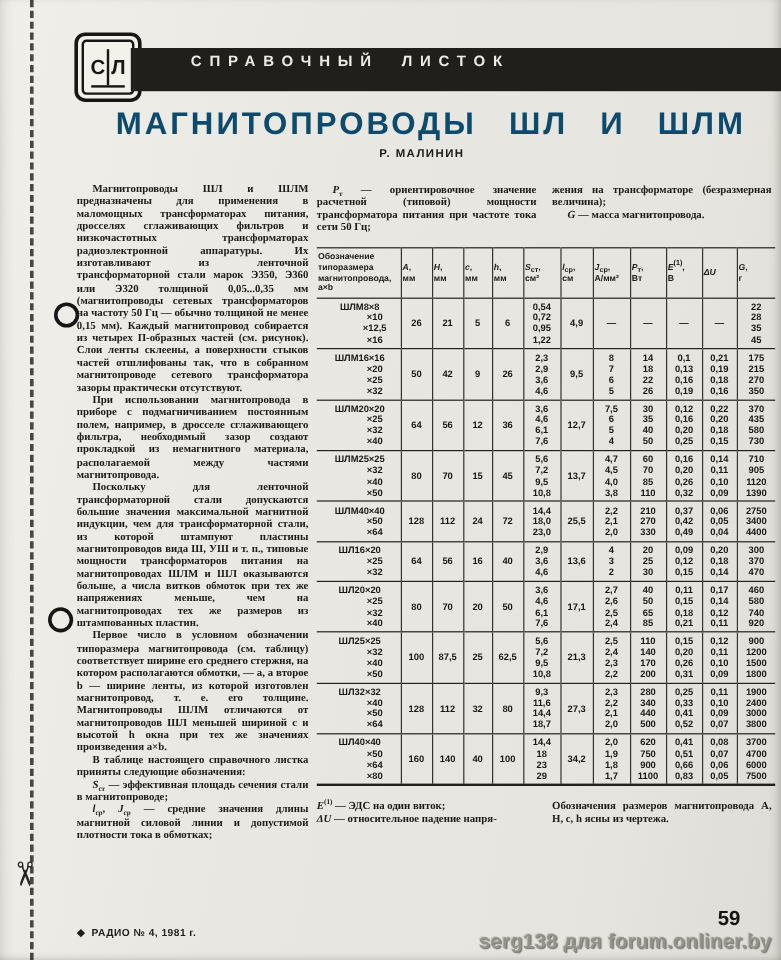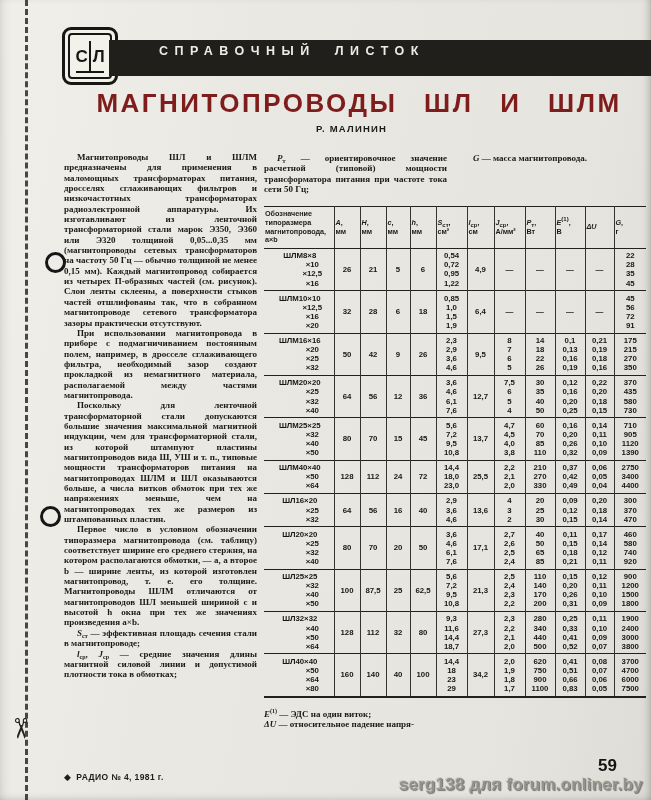--- a/index.html
+++ b/index.html
@@ -17,21 +17,21 @@
   .hole2{left:40px;top:506px;}
   
   .logo{position:absolute;left:62px;top:27px;width:50px;height:52px;border:3.5px solid #161614;border-radius:9px;background:#f2f1ea;}
   .logo-inner{position:absolute;inset:3px;border:2px solid #161614;border-radius:4px;display:flex;align-items:center;justify-content:center;gap:5px;
     font:700 17px/1 "Liberation Sans",sans-serif;color:#161614;}
   .logo-inner::after{content:"";position:absolute;left:50%;top:6px;bottom:6px;width:2px;margin-left:-1px;background:#161614;}
   .logo-inner::before{content:"";position:absolute;left:6px;right:6px;bottom:4px;height:2px;background:#161614;}
   .banner{position:absolute;left:109px;top:40px;right:0;height:36px;background:#201f1c;}
   .banner span{display:block;padding-left:50px;color:#edece5;font:700 12.5px/22px "Liberation Sans",sans-serif;letter-spacing:6.5px;word-spacing:9px;}
   .title{position:absolute;left:77px;right:10px;top:89px;text-align:center;
-    font:700 26px/1.1 "Liberation Sans",sans-serif;letter-spacing:2.5px;word-spacing:17px;color:#7f1d1d;}
+    font:700 26px/1.1 "Liberation Sans",sans-serif;letter-spacing:2.5px;word-spacing:17px;color:#0c4a6e;}
   .author{position:absolute;left:62px;right:10px;top:124px;text-align:center;font:700 9.5px/1.1 "Liberation Sans",sans-serif;letter-spacing:1.2px;}
   
   .columns{position:absolute;left:64px;top:150px;width:579px;}
   .leftcol{position:absolute;left:0;top:2px;width:193px;}
   .rightcol{position:absolute;left:200px;top:3px;width:379px;}
   .leftcol p,.rightcol p,.def{
     margin:0;font:700 9px/10.35px "Liberation Serif",serif;text-align:justify;color:#1b1b19;
   }
   .leftcol p{text-indent:13px;}
   .gap-top{margin-top:8px;}
@@ -90,33 +90,35 @@
 <div class="title">МАГНИТОПРОВОДЫ ШЛ И ШЛМ</div>
 <div class="author">Р. МАЛИНИН</div>
 
 <div class="columns">
   <div class="leftcol">
     <div>
         <p>Магнитопроводы ШЛ и ШЛМ предназначены для применения в маломощных трансформаторах питания, дросселях сглаживающих фильтров и низкочастотных трансформаторах радиоэлектронной аппаратуры. Их изготавливают из ленточной трансформаторной стали марок Э350, Э360 или Э320 толщиной 0,05...0,35 мм (магнитопроводы сетевых трансформаторов на частоту 50 Гц — обычно толщиной не менее 0,15 мм). Каждый магнитопровод собирается из четырех П-образных частей (см. рисунок). Слои ленты склеены, а поверхности стыков частей отшлифованы так, что в собранном магнитопроводе сетевого трансформатора зазоры практически отсутствуют.</p>
         <p>При использовании магнитопровода в приборе с подмагничиванием постоянным полем, например, в дросселе сглаживающего фильтра, необходимый зазор создают прокладкой из немагнитного материала, располагаемой между частями магнитопровода.</p>
         <p>Поскольку для ленточной трансформаторной стали допускаются большие значения максимальной магнитной индукции, чем для трансформаторной стали, из которой штампуют пластины магнитопроводов вида Ш, УШ и т. п., типовые мощности трансформаторов питания на магнитопроводах ШЛМ и ШЛ оказываются больше, а числа витков обмоток при тех же напряжениях меньше, чем на магнитопроводах тех же размеров из штампованных пластин.</p>
         <p>Первое число в условном обозначении типоразмера магнитопровода (см. таблицу) соответствует ширине его среднего стержня, на котором располагаются обмотки, — a, а второе b — ширине ленты, из которой изготовлен магнитопровод, т. е. его толщине. Магнитопроводы ШЛМ отличаются от магнитопроводов ШЛ меньшей шириной c и высотой h окна при тех же значениях произведения a×b.</p>
+        <p class="gap-top">В таблице настоящего справочного листка приняты следующие обозначения:</p>
       </div>
     <div>
         <p class="def"><i>S</i><sub>ст</sub> — эффективная площадь сечения стали в магнитопроводе;</p>
         <p class="def"><i>l</i><sub>ср</sub>, <i>J</i><sub>ср</sub> — средние значения длины магнитной силовой линии и допустимой плотности тока в обмотках;</p>
       </div>
   </div>
 
   <div class="rightcol">
     <div class="intro">
       <div>
           <p class="def"><i>P</i><sub>т</sub> — ориентировочное значение расчетной (типовой) мощности трансформатора питания при частоте тока сети 50 Гц;</p>
         </div>
       <div>
+          <p class="def cont">жения на трансформаторе (безразмерная величина);</p>
           <p class="def"><i>G</i> — масса магнитопровода.</p>
         </div>
     </div>
 
     <table>
       <colgroup id="cg">
           <col style="width: 70px;">
           <col style="width: 26px;">
           <col style="width: 26px;">
           <col style="width: 24px;">
@@ -166,45 +168,20 @@
             <td class="stack">—</td>
             <td class="stack">—</td>
             <td class="stack">—</td>
             <td class="stack">22
 28
 35
 45</td>
           </tr>
           <tr>
             <td class="des">
-              <div>ШЛМ10×10</div>
-              <div class="dsub">×12,5</div>
-              <div class="dsub">×16</div>
-              <div class="dsub">×20</div>
-            </td>
-            <td>32</td>
-            <td>28</td>
-            <td>6</td>
-            <td>18</td>
-            <td class="stack">0,85
-1,0
-1,5
-1,9</td>
-            <td>6,4</td>
-            <td class="stack">—</td>
-            <td class="stack">—</td>
-            <td class="stack">—</td>
-            <td class="stack">—</td>
-            <td class="stack">45
-56
-72
-91</td>
-          </tr>
-          <tr>
-            <td class="des">
               <div>ШЛМ16×16</div>
               <div class="dsub">×20</div>
               <div class="dsub">×25</div>
               <div class="dsub">×32</div>
             </td>
             <td>50</td>
             <td>42</td>
             <td>9</td>
             <td>26</td>
             <td class="stack">2,3
@@ -516,19 +493,22 @@
 7500</td>
           </tr>
         </tbody>
     </table>
 
     <div class="fnotes">
       <div>
           <p class="def"><i>E</i><sup>(1)</sup> — ЭДС на один виток;</p>
           <p class="def"><i>ΔU</i> — относительное падение напря-</p>
         </div>
+      <div>
+          <p class="def cont">Обозначения размеров магнитопровода A, H, c, h ясны из чертежа.</p>
+        </div>
     </div>
   </div>
 </div>
 
 <div class="journal"><span class="mark">◆</span><span>РАДИО № 4, 1981 г.</span></div>
 <div class="pagenum">59</div>
 <div class="watermark">serg138 для forum.onliner.by</div>
 
 </body></html>

